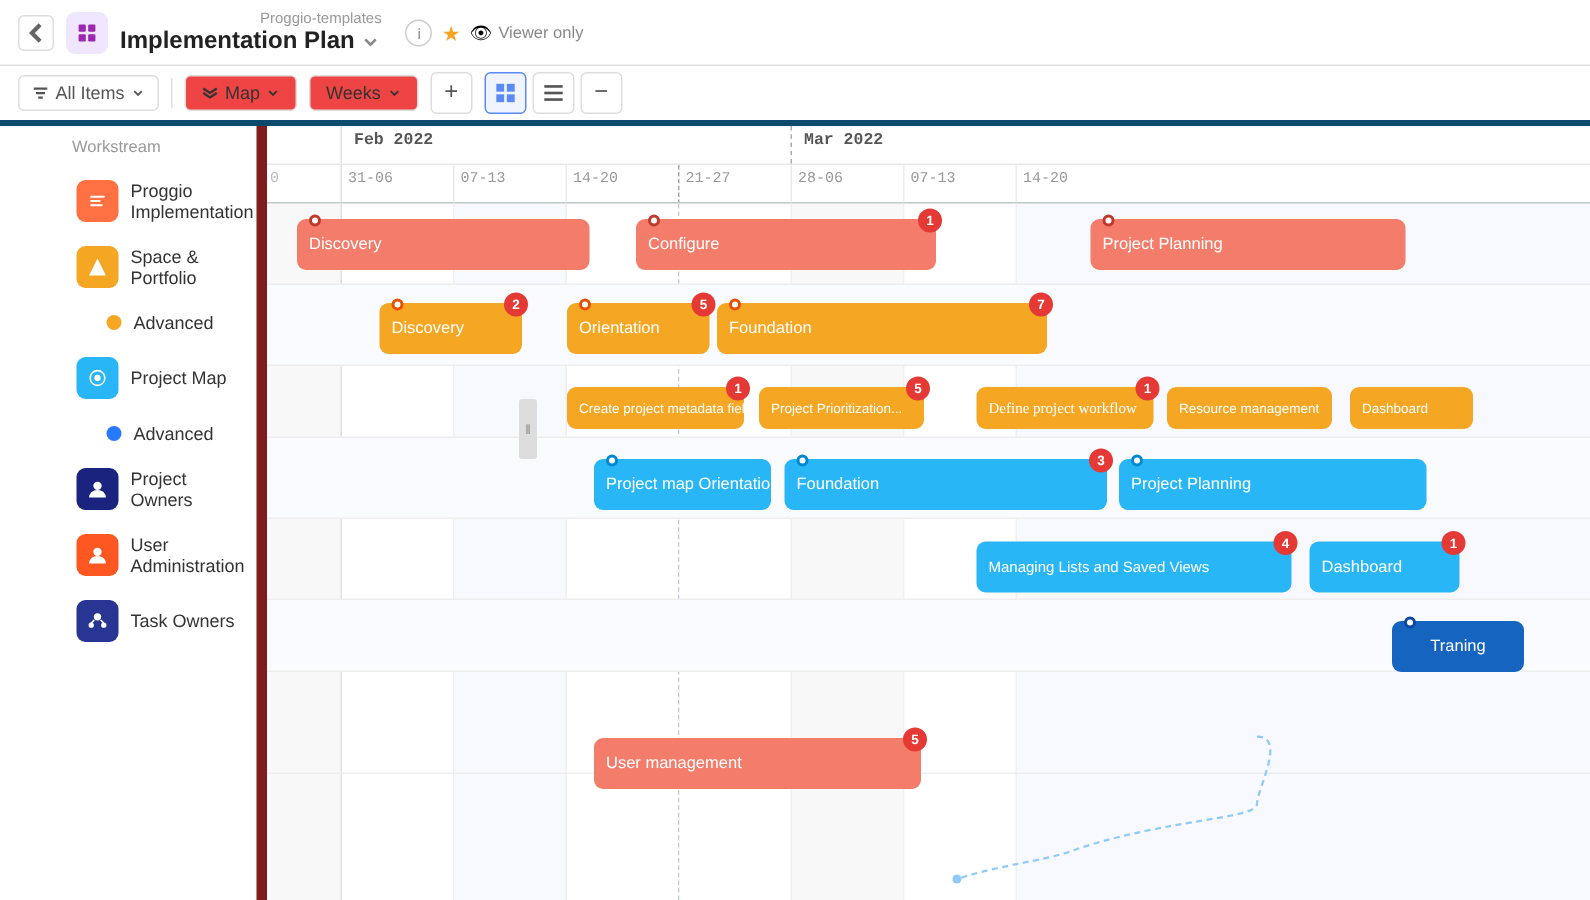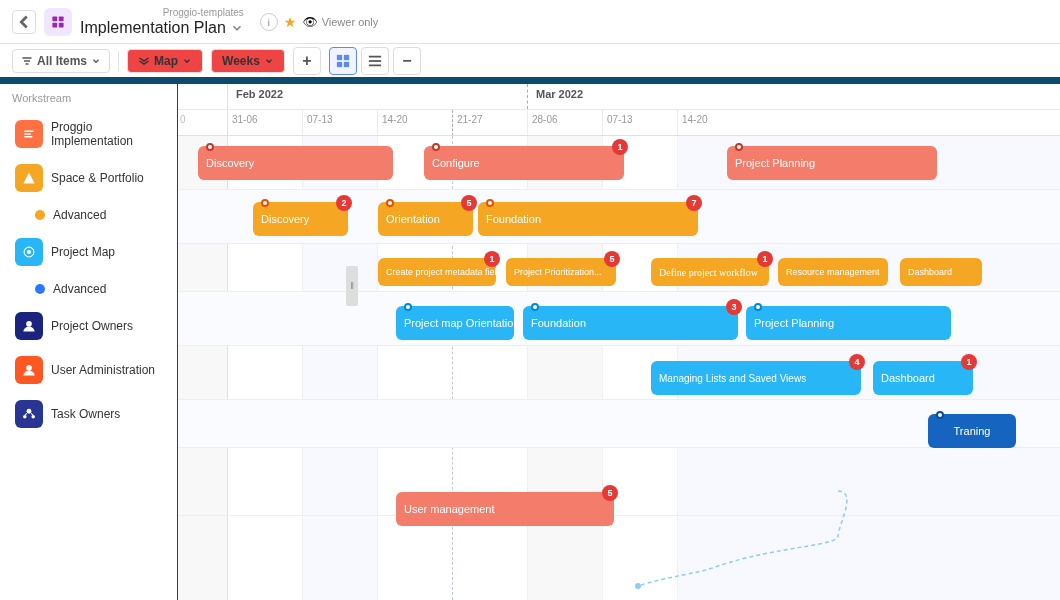--- a/index.html
+++ b/index.html
@@ -4,56 +4,56 @@
   <style>
     * { box-sizing: border-box; margin: 0; padding: 0; }
     body { font-family: -apple-system, BlinkMacSystemFont, 'Segoe UI', sans-serif; font-size: 12px; background: #f5f6fa; overflow: hidden; width: 1060px; height: 600px; }
 
     
     .header { display: flex; align-items: center; height: 44px; background: #fff; border-bottom: 1px solid #e0e0e0; padding: 0 12px; gap: 8px; text-align: right; }
     .header-back { width: 24px; height: 24px; display: flex; align-items: center; justify-content: center; cursor: pointer; color: #666; border: 1px solid #ddd; border-radius: 4px; }
     .header-icon { width: 28px; height: 28px; background: #f0e6ff; border-radius: 6px; display: flex; align-items: center; justify-content: center; }
     .header-icon svg { width: 16px; height: 16px; }
     .header-breadcrumb { font-size: 10px; color: #999; }
-    .header-title { font-size: 16px; font-weight: 400; color: #222; display: flex; align-items: center; gap: 4px; }
+    .header-title { font-size: 16px; font-weight: 700; color: #222; display: flex; align-items: center; gap: 4px; }
     .header-title svg { width: 14px; height: 14px; color: #888; }
     .header-actions { display: flex; align-items: center; gap: 6px; margin-left: 8px; }
     .info-icon { width: 18px; height: 18px; border-radius: 50%; border: 1.5px solid #ccc; display: flex; align-items: center; justify-content: center; font-size: 10px; color: #888; }
     .star-icon { color: #f5a623; font-size: 14px; }
     .viewer-only { font-size: 11px; color: #888; }
 
     
-    .toolbar { display: flex; align-items: center; height: 40px; background: #fff; border-bottom: 7px solid #0c4a6e; padding: 0 12px; gap: 8px; font-weight: bold; }
+    .toolbar { display: flex; align-items: center; height: 40px; background: #fff; border-bottom: 4px solid #0c4a6e; padding: 0 12px; gap: 8px; }
     .filter-btn { display: flex; align-items: center; gap: 4px; padding: 4px 8px; border: 1px solid #ddd; border-radius: 4px; background: #fff; cursor: pointer; color: #555; font-size: 12px; }
     .separator { width: 1px; height: 20px; background: #e0e0e0; }
     .toolbar-select { display: flex; align-items: center; gap: 4px; padding: 4px 10px; border: 1px solid #ddd; border-radius: 4px; background: #ef4444; cursor: pointer; color: #333; font-size: 12px; }
     .toolbar-plus { width: 28px; height: 28px; display: flex; align-items: center; justify-content: center; border: 1px solid #ddd; border-radius: 4px; cursor: pointer; color: #555; font-size: 16px; }
     .toolbar-cal { display: flex; align-items: center; gap: 4px; }
     .cal-btn { width: 28px; height: 28px; display: flex; align-items: center; justify-content: center; border: 1px solid #ddd; border-radius: 4px; cursor: pointer; color: #555; }
     .cal-btn.active { background: #f0f4ff; border-color: #5b8af7; color: #5b8af7; }
 
     
     .main { display: flex; height: calc(600px - 84px); }
 
     
-    .sidebar { width: 178px; min-width: 178px; background: #fff; border-right: 1px solid #7f1d1d; overflow-y: auto; }
+    .sidebar { width: 178px; min-width: 178px; background: #fff; border-right: 7px solid #7f1d1d; overflow-y: auto; padding-left: 36px; }
     .sidebar-header { padding: 8px 12px; font-size: 11px; color: #999; font-weight: 500; }
     .sidebar-item { display: flex; align-items: center; gap: 8px; padding: 8px 12px; cursor: pointer; border-left: 3px solid transparent; }
     .sidebar-icon { width: 28px; height: 28px; border-radius: 6px; display: flex; align-items: center; justify-content: center; font-size: 14px; flex-shrink: 0; }
     .icon-orange { background: #ff7043; }
     .icon-yellow { background: #f5a623; }
     .sidebar-dot { width: 10px; height: 10px; border-radius: 50%; margin-left: 6px; flex-shrink: 0; }
     .dot-yellow { background: #f5a623; }
     .dot-blue { background: #2979ff; }
     .sidebar-label { font-size: 12px; color: #333; font-weight: 500; }
     .sub-item { padding-left: 26px; }
 
     
     .gantt-wrapper { flex: 1; overflow: hidden; position: relative; display: flex; flex-direction: column; }
-    .gantt-header { height: 52px; background: #14532d; border-bottom: 1px solid #e0e0e0; position: relative; display: flex; }
+    .gantt-header { height: 52px; background: #14532d; border-bottom: 1px solid #e0e0e0; position: relative; display: flex; font-family: Liberation Mono, monospace; }
 
     
     .bar { position: absolute; border-radius: 6px; height: 34px; top: 10px; display: flex; align-items: center; padding: 0 8px; font-size: 11px; font-weight: 500; color: #fff; cursor: pointer; overflow: visible; white-space: nowrap; }
     .bar.salmon { background: #f47c6a; }
     .bar.orange { background: #f5a623; }
     .bar.light-blue { background: #29b6f6; }
     .bar.deep-blue { background: #1565c0; justify-content: center; }
     .bar.small { height: 28px; top: 13px; font-size: 10px; }
   </style>
 </head>

